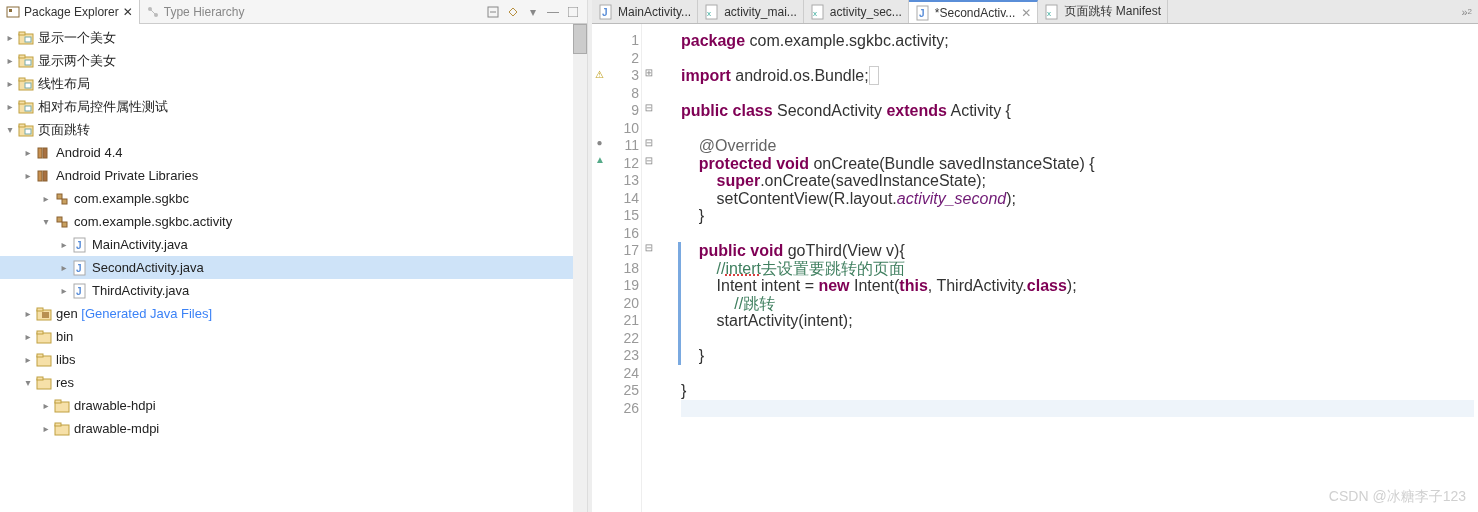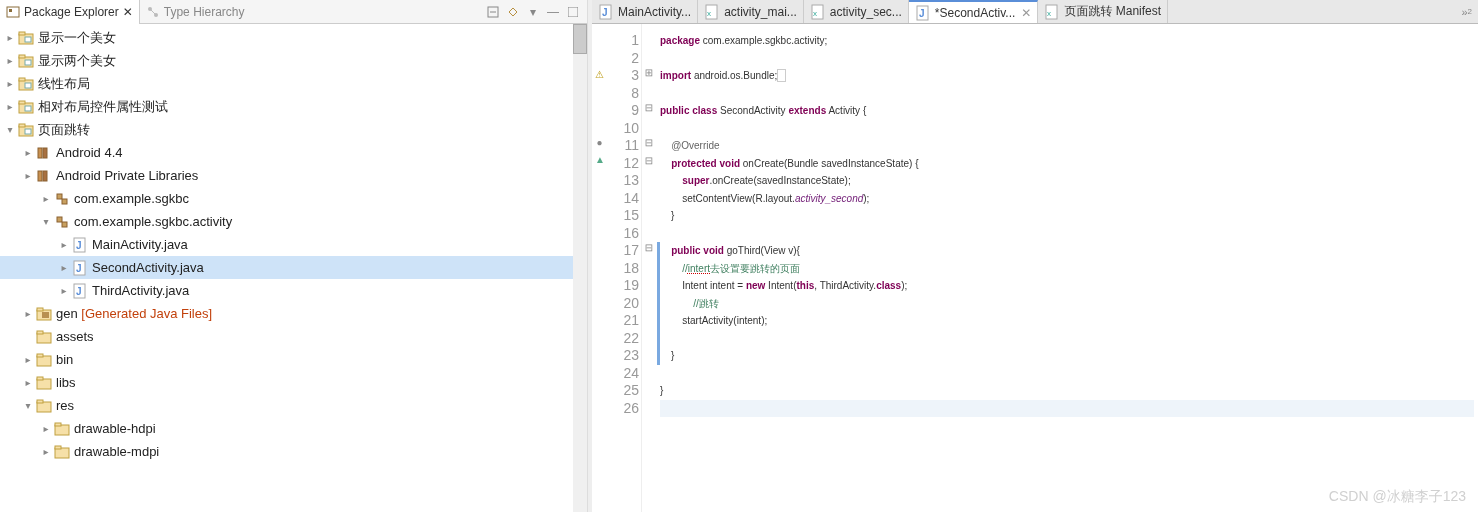--- a/index.html
+++ b/index.html
@@ -15,41 +15,41 @@
 .tree-scrollbar { position: absolute; right: 0; top: 0; width: 14px; height: 100%; background: #f0f0f0; }
 .tree-scrollbar-thumb { width: 14px; height: 30px; background: #ccc; border: 1px solid #aaa; }
 .tree-item { display: flex; align-items: center; height: 23px; white-space: nowrap; cursor: pointer; }
 .tree-item.selected { background: #cee3f8; }
 .arrow { width: 16px; text-align: center; color: #888; font-size: 10px; user-select: none; }
 .arrow.open::before { content: "▾"; }
 .arrow.closed::before { content: "▸"; }
 .arrow.none::before { content: ""; }
 .tree-icon { width: 16px; height: 16px; display: inline-flex; align-items: center; justify-content: center; margin-right: 4px; }
 .tree-label { color: #222; }
-.tree-label .gray { color: #c2410c; }
+.tree-label .gray { color: #3b82f6; }
 .indent-0 .arrow { margin-left: 2px; }
 .indent-1 .arrow { margin-left: 20px; }
 .indent-2 .arrow { margin-left: 38px; }
 .indent-3 .arrow { margin-left: 56px; }
 .right-panel { flex: 1; display: flex; flex-direction: column; border-left: 4px solid #eee; }
 .editor-tabs { height: 24px; display: flex; background: #e8e8e8; border-bottom: 1px solid #bbb; align-items: stretch; font-size: 12px; overflow: hidden; }
 .etab { display: flex; align-items: center; padding: 0 6px; border-right: 1px solid #ccc; background: #e8e8e8; white-space: nowrap; cursor: pointer; gap: 4px; }
 .etab.active { background: #fff; border-top: 2px solid #5a8ed8; }
 .etab .close-x { color: #999; font-size: 12px; margin-left: 2px; }
 .editor-body { flex: 1; display: flex; background: #fff; }
 .marker-strip { width: 15px; background: #fff; }
 .marker { font-size: 10px; text-align: center; line-height: 17px; height: 17px; }
 .marker.circle { color: #888; }
 .marker.warn { color: #c0a020; }
 .marker.arrow { color: #5a8; }
 .gutter { width: 35px; background: #fff; padding-top: 8px; text-align: right; color: #999; font-family: "Consolas", monospace; font-size: 14px; border-right: 1px solid #eee; }
 .gutter div { height: 17.5px; padding-right: 2px; }
 .fold-strip { width: 14px; padding-top: 8px; }
 .fold-strip div { height: 17.5px; text-align: center; font-size: 10px; color: #888; }
-.code { flex: 1; padding: 8px 4px; font-family: "Consolas", monospace; font-size: 10px; line-height: 17.5px; white-space: pre; }
+.code { flex: 1; padding: 8px 4px; font-family: "Consolas", monospace; font-size: 16px; line-height: 17.5px; white-space: pre; margin-left: 21px; }
 .code .line { height: 17.5px; }
 .kw { color: #7f0055; font-weight: bold; }
 .cmt { color: #3f7f5f; }
 .it { font-style: italic; color: #701a75; }
 .ann { color: #646464; }
 .dotted { text-decoration: underline dotted #c00; }
 .watermark { position: absolute; right: 12px; bottom: 6px; color: #d0d0d0; font-size: 14px; font-family: sans-serif; pointer-events: none; }
 svg { display: block; }
 </style>
 </head>
@@ -227,30 +227,20 @@
       <div class="tree-item indent-1">
         <span class="arrow closed"></span>
         <span class="tree-icon">
           <svg width="16" height="16">
             <rect x="1" y="4" width="14" height="10" fill="#f6e0a8" stroke="#c0a040"></rect>
             <rect x="1" y="2" width="6" height="3" fill="#f6e0a8" stroke="#c0a040"></rect>
             <rect x="6" y="6" width="7" height="6" fill="#b89050"></rect>
           </svg>
         </span>
         <span class="tree-label">gen <span class="gray">[Generated Java Files]</span></span>
-      </div>
-      <div class="tree-item indent-1">
-        <span class="arrow none"></span>
-        <span class="tree-icon">
-          <svg width="16" height="16">
-            <rect x="1" y="4" width="14" height="10" fill="#f6e0a8" stroke="#c0a040"></rect>
-            <rect x="1" y="2" width="6" height="3" fill="#f6e0a8" stroke="#c0a040"></rect>
-          </svg>
-        </span>
-        <span class="tree-label">assets</span>
       </div>
       <div class="tree-item indent-1">
         <span class="arrow closed"></span>
         <span class="tree-icon">
           <svg width="16" height="16">
             <rect x="1" y="4" width="14" height="10" fill="#f6e0a8" stroke="#c0a040"></rect>
             <rect x="1" y="2" width="6" height="3" fill="#f6e0a8" stroke="#c0a040"></rect>
           </svg>
         </span>
         <span class="tree-label">bin</span>

